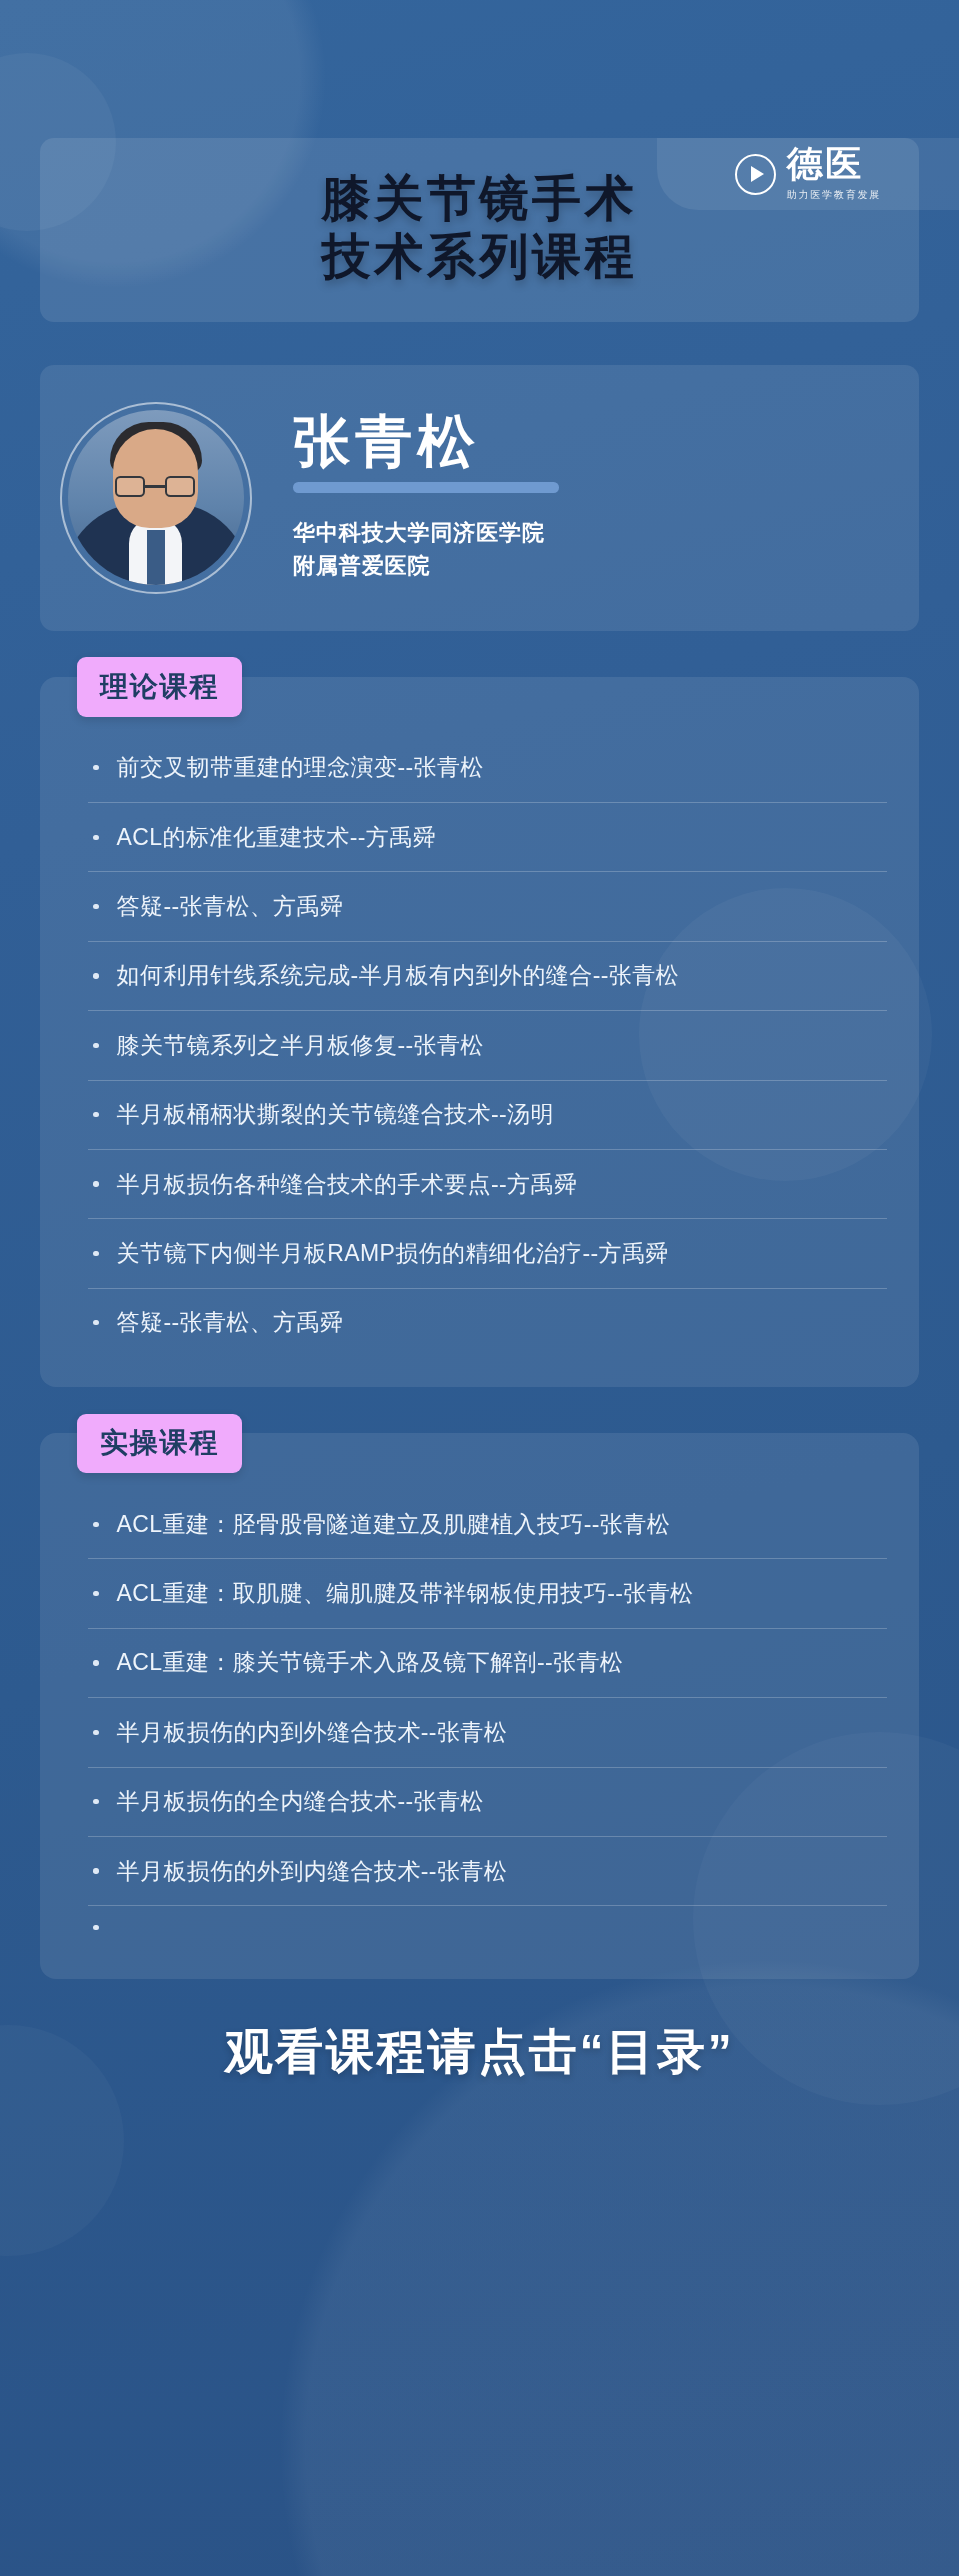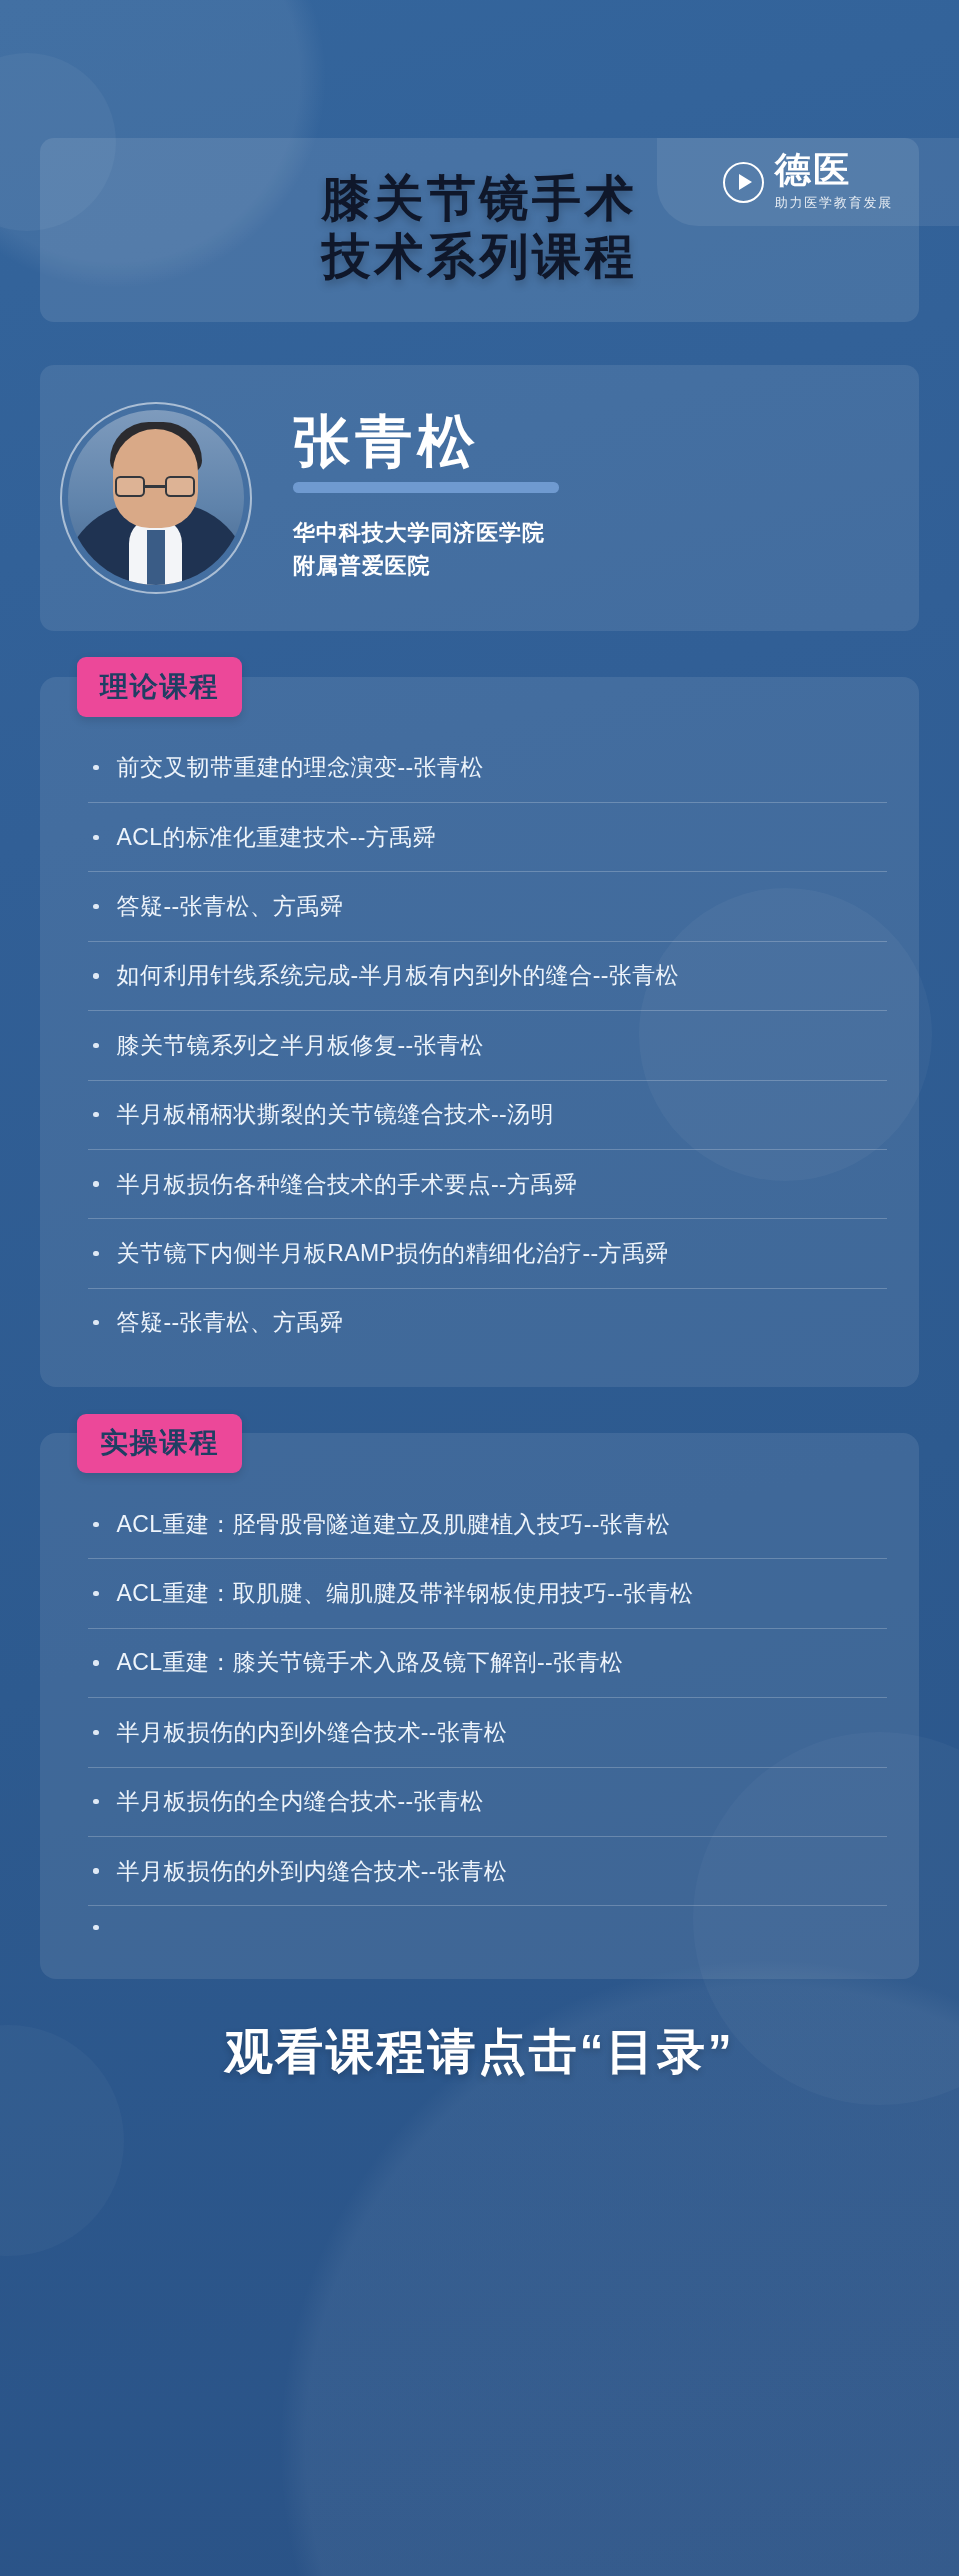--- a/index.html
+++ b/index.html
@@ -32,21 +32,21 @@
   .blob.b2 { width: 293px; height: 293px; right: 27px; top: 888px; background: rgba(255,255,255,0.035); }
   .blob.b3 { width: 373px; height: 373px; right: -107px; top: 1732px; background: rgba(255,255,255,0.03); }
   .blob.b4 { width: 231px; height: 231px; left: -107px; top: 2025px; background: rgba(255,255,255,0.03); }
 
   .content { position: relative; z-index: 2; }
 
   
   .logo-bar {
     position: absolute;
     top: 0; right: 0;
-    width: 302px; height: 88px;
+    width: 302px; height: 72px;
     background: rgba(255,255,255,0.08);
     border-bottom-left-radius: 41px;
     display: flex;
     align-items: center;
     justify-content: center;
     gap: 10.7px;
   }
   .logo-mark {
     width: 41px; height: 41px;
     border-radius: 50%;
@@ -55,21 +55,21 @@
   }
   .logo-mark .tri {
     width: 0; height: 0;
     border-left: 13.3px solid #ffffff;
     border-top: 8px solid transparent;
     border-bottom: 8px solid transparent;
     margin-left: 3.6px;
   }
   .logo-text { color: #fff; }
   .logo-text .main { font-size: 36px; font-weight: bold; letter-spacing: 2.7px; line-height: 1; }
-  .logo-text .sub { font-size: 13px; letter-spacing: 1.8px; margin-top: 6px; opacity: 0.85; font-family: Liberation Serif, serif; }
+  .logo-text .sub { font-size: 10px; letter-spacing: 1.8px; margin-top: 6px; opacity: 0.85; font-family: Liberation Serif, serif; }
 
   
   .title-card {
     margin: 138px 40px 0 40px;
     background: rgba(255,255,255,0.10);
     border-radius: 14px;
     padding: 32px 18px 36px 18px;
     text-align: center;
   }
   .title-card .line {
@@ -169,21 +169,21 @@
   
   .section { margin: 46px 40px 0 40px; position: relative; }
   .section-body {
     background: rgba(255,255,255,0.09);
     border-radius: 16px;
     padding: 57px 32px 30px 48px;
   }
   .section-tag {
     position: absolute;
     top: -19.5px; left: 37px;
-    background: #ec4899;
+    background: #f0abfc;
     color: #1f3e63;
     font-size: 28px;
     font-weight: bold;
     letter-spacing: 1.8px;
     padding: 10.7px 23px;
     border-radius: 9px;
     box-shadow: 0 3.6px 9px rgba(0,0,0,0.12);
   }
   .item {
     display: flex;

